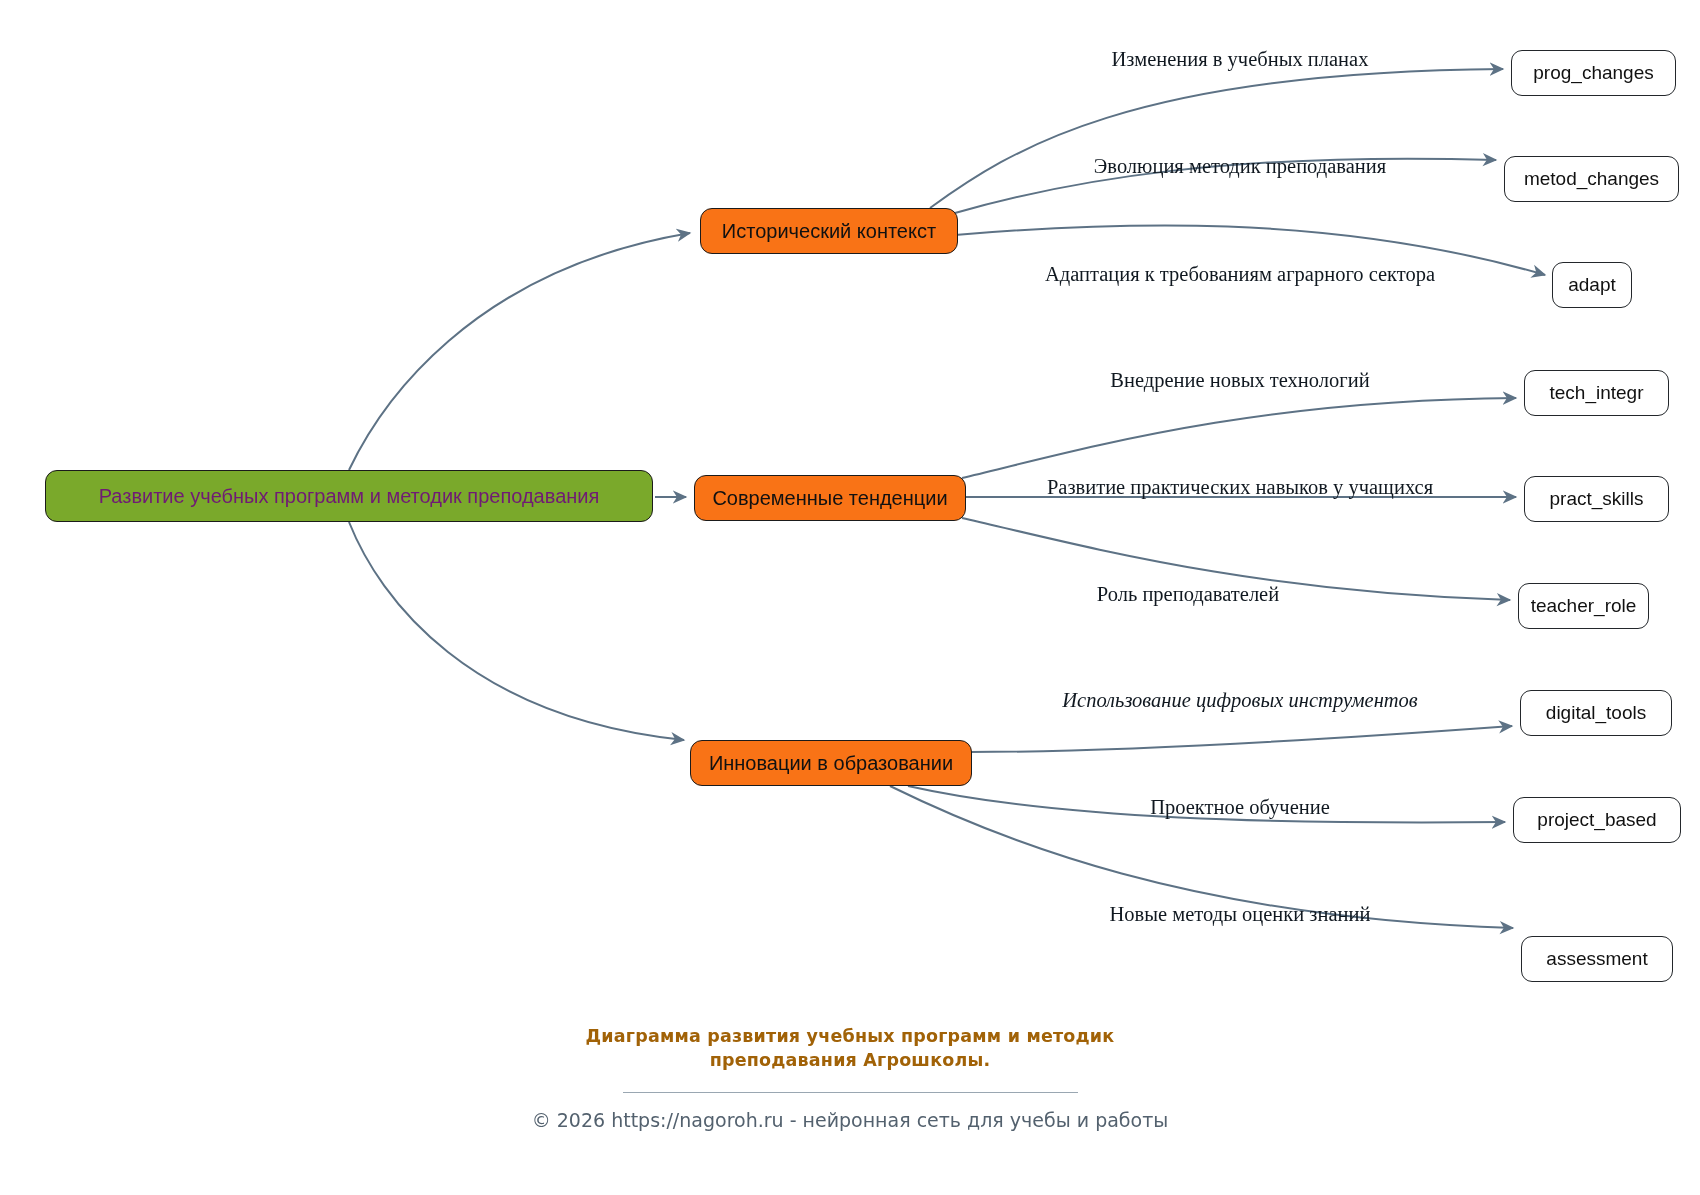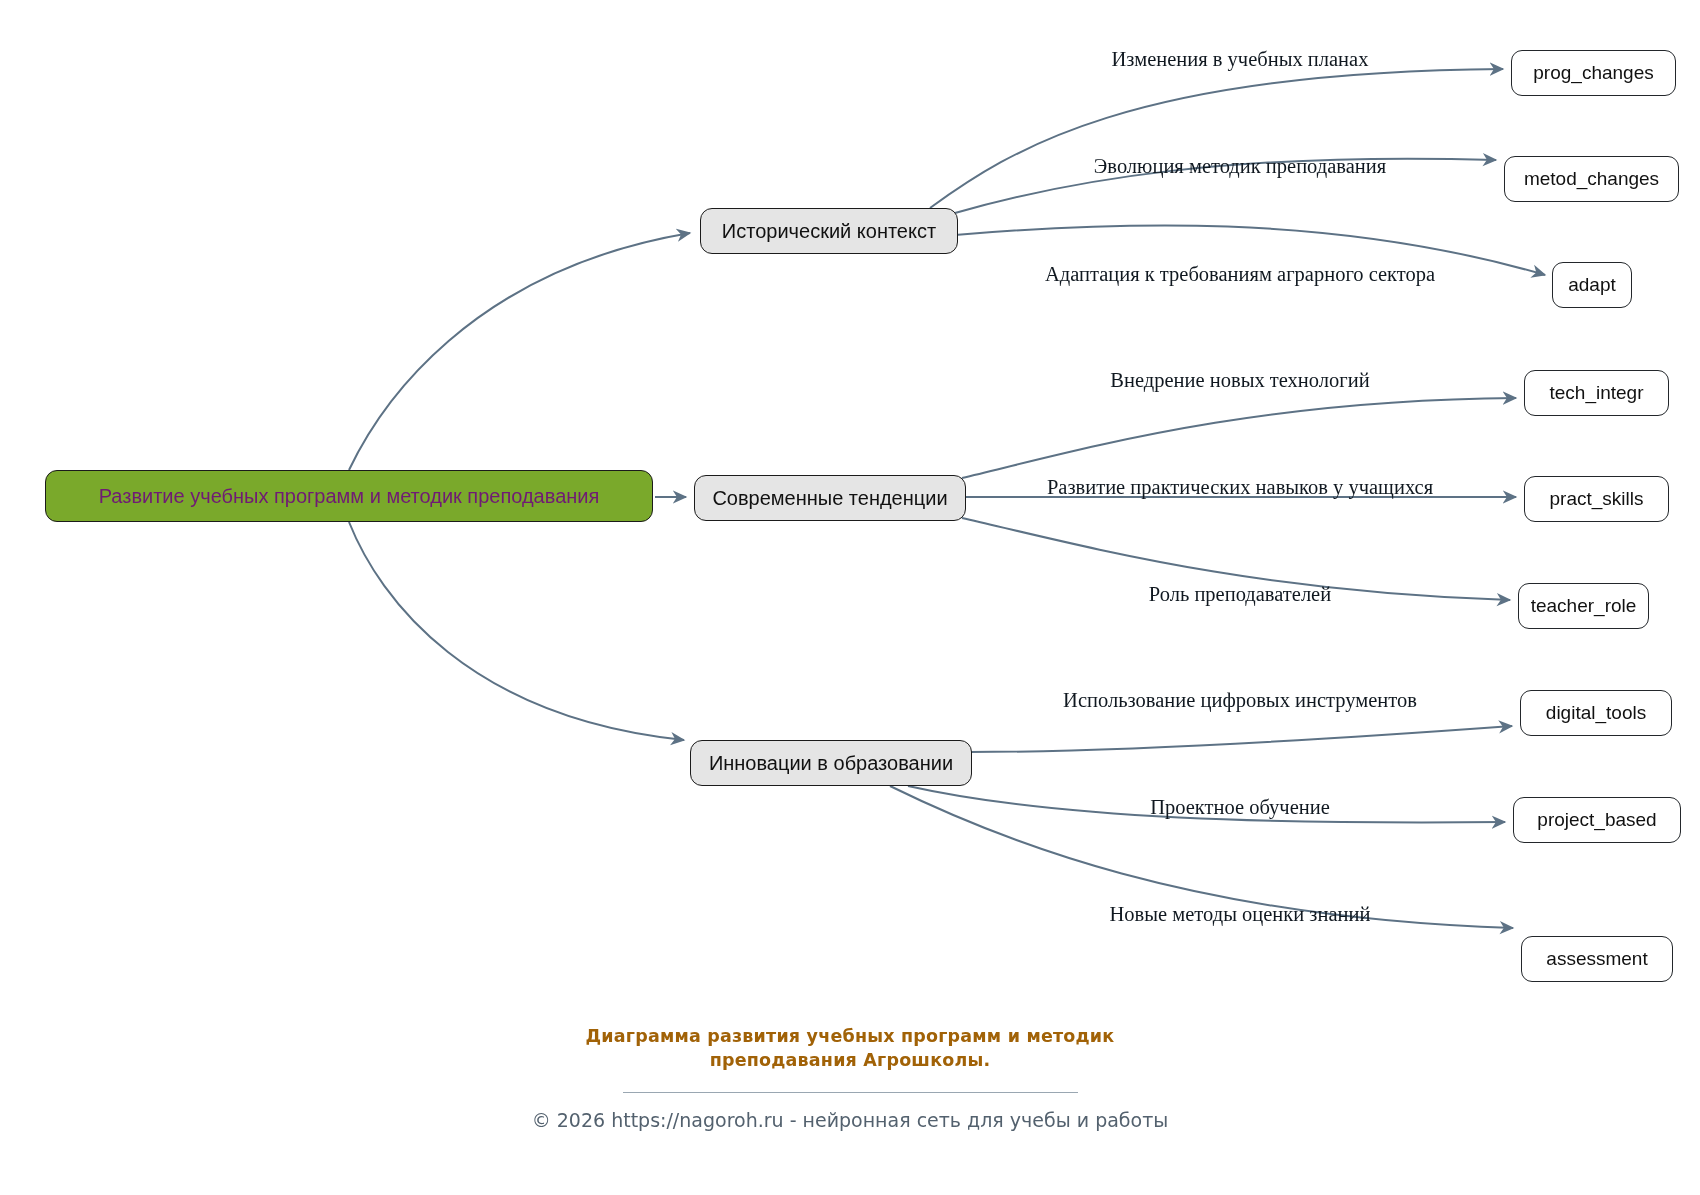--- a/index.html
+++ b/index.html
@@ -33,21 +33,21 @@
     font-family: "Liberation Sans", sans-serif;
   }
   .node-root {
     background: #7AA92B;
     border: 1.3px solid #1b1b1b;
     color: #701a75;
     font-size: 20px;
     border-radius: 12px;
   }
   .node-branch {
-    background: #e5e5e5;
+    background: #f97316;
     border: 1.3px solid #1b1b1b;
     color: #111111;
     font-size: 20px;
     border-radius: 12px;
   }
   .node-leaf {
     background: #ffffff;
     border: 1.6px solid #23272b;
     color: #111111;
     font-size: 19px;
@@ -169,22 +169,22 @@
 
   <div class="node node-leaf" style="left:1521px; top:904px; width:152px; height:46px;margin-top:32px;">
     <span>assessment</span>
   </div>
 
   <div class="edge-label" style="left:1240px; top:48px;">Изменения в учебных планах</div>
   <div class="edge-label" style="left:1240px; top:155px;">Эволюция методик преподавания</div>
   <div class="edge-label" style="left:1240px; top:263px;">Адаптация к требованиям аграрного сектора</div>
   <div class="edge-label" style="left:1240px; top:369px;">Внедрение новых технологий</div>
   <div class="edge-label" style="left:1240px; top:476px;">Развитие практических навыков у учащихся</div>
-  <div class="edge-label" style="left:1240px; top:583px;">Роль преподавателей</div>
-  <div class="edge-label" style="left:1240px; top:689px;">Использование цифровых инструментов</div>
+  <div class="edge-label" style="left:1188px; top:583px;">Роль преподавателей</div>
+  <div class="edge-label" style="left:1240px; top:689px;font-style:italic;">Использование цифровых инструментов</div>
   <div class="edge-label" style="left:1240px; top:796px;">Проектное обучение</div>
   <div class="edge-label" style="left:1240px; top:903px;">Новые методы оценки знаний</div>
 
   <div id="footer">
     <div id="footer-title">
       <div>Диаграмма развития учебных программ и методик</div>
       <div>преподавания Агрошколы.</div>
     </div>
     <div id="footer-rule"></div>
     <div id="footer-copy">© 2026 https://nagoroh.ru - нейронная сеть для учебы и работы</div>

